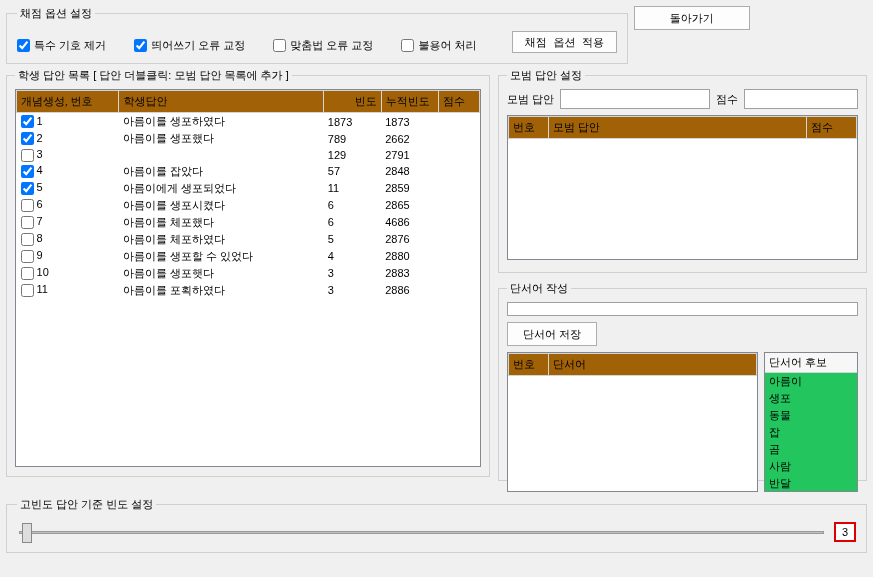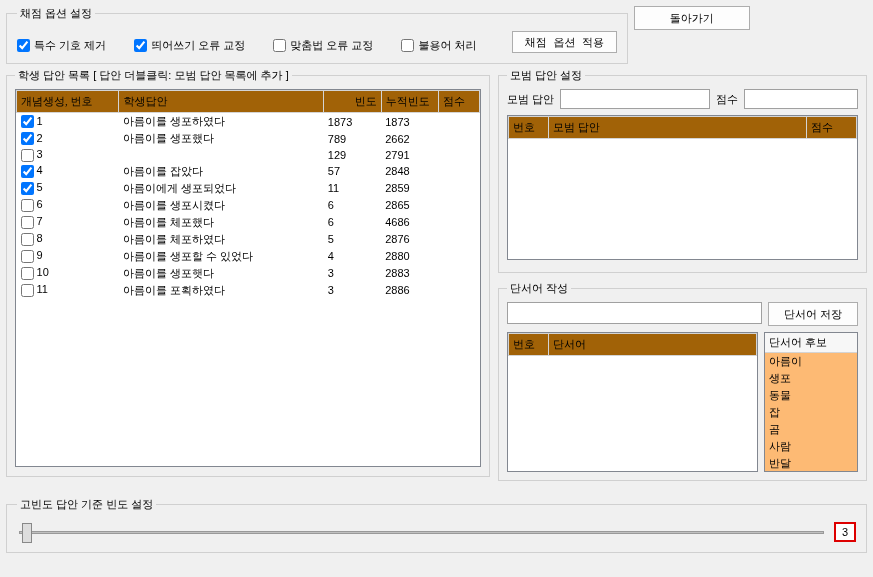--- a/index.html
+++ b/index.html
@@ -84,26 +84,26 @@
     .chk-col { width: 100px; }
     .answer-col { width: 200px; }
     
     .model-answer-fs { height: 205px; }
     .model-answer-row { display: flex; align-items: center; gap: 6px; margin-bottom: 6px; }
     .model-answer-row input[type="text"] { flex: 1; height: 20px; border: 1px solid #a0a0a0; padding: 0 3px; font-family: inherit; font-size: 11px; }
     .model-answer-row .score-input { width: 52px; }
     .model-table-container { height: 145px; background: #fff; border: 1px solid #828790; overflow: auto; }
     
     .clue-fs { height: 200px; }
-    .clue-input-row { display: flex; gap: 6px; margin-bottom: 6px; }
+    .clue-input-row { display: flex; gap: 6px; margin-bottom: 6px; flex-direction: column; }
     .clue-input-row input { flex: 1; height: 22px; border: 1px solid #a0a0a0; padding: 0 3px; font-family: inherit; font-size: 11px; }
     .clue-input-row button { width: 90px; }
     .clue-body { display: flex; gap: 6px; height: 140px; }
     .clue-table-wrap { flex: 1; background: #fff; border: 1px solid #828790; overflow-x: scroll; overflow-y: auto; }
-    .candidate-wrap { width: 94px; background: #fdba74; border: 1px solid #828790; overflow-y: scroll; }
+    .candidate-wrap { width: 94px; background: #22c55e; border: 1px solid #828790; overflow-y: scroll; }
     .candidate-wrap .cand-header { background: #f7f7f7; border-bottom: 1px solid #d4d4d4; padding: 2px 4px; }
     .candidate-wrap .cand-item { padding: 1px 4px; }
     
     .freq-fs { margin-top: 14px; padding: 8px 10px; }
     .freq-row { display: flex; align-items: center; gap: 8px; }
     .slider {
       flex: 1;
       -webkit-appearance: none;
       height: 20px;
       background: transparent;

